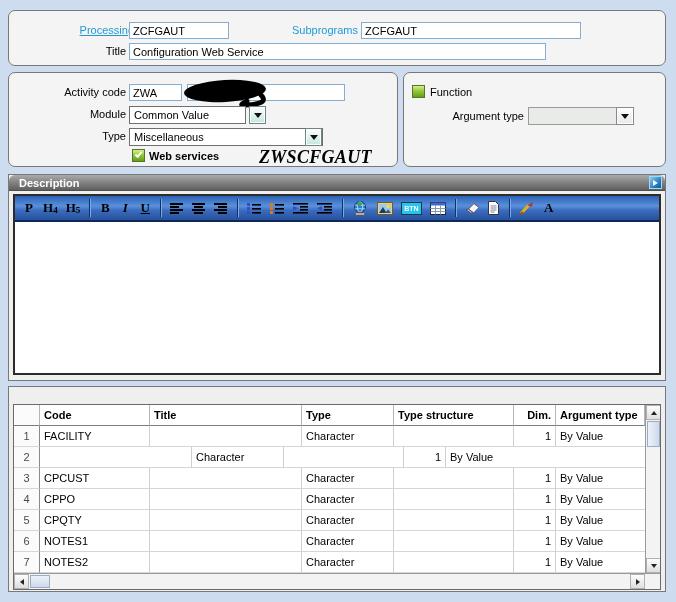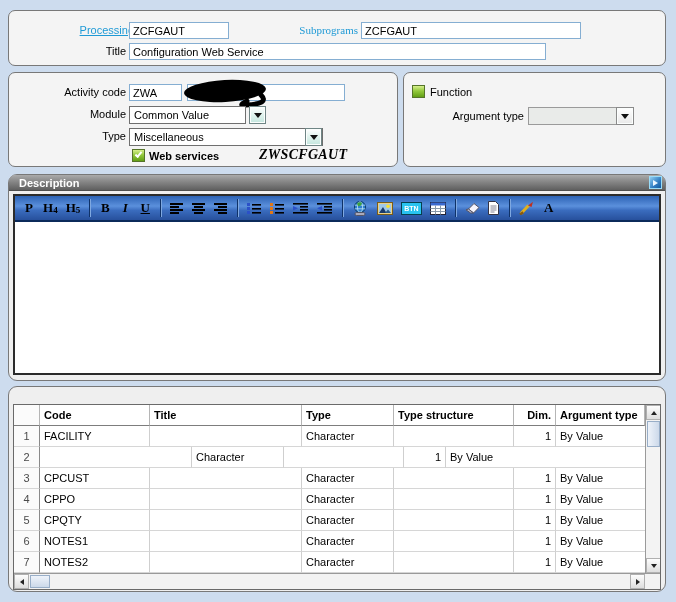--- a/index.html
+++ b/index.html
@@ -19,24 +19,24 @@
 
   .combo { position:absolute; background:#fff; border:1px solid #6f6f6f; height:18px; line-height:16px; padding:0 4px; overflow:hidden; }
   .combo.disabled { background:#e9ebe9; border-color:#9a9a9a; }
   .combo-btn { position:absolute; width:17px; height:18px; border:1px solid #6f8585; background:linear-gradient(180deg,#ffffff 0%,#e2f4ef 45%,#c4e6de 100%); display:flex; align-items:center; justify-content:center; box-shadow:inset 0 0 0 1px #fbfefd; }
   .combo-btn.white { background:linear-gradient(180deg,#ffffff,#e8e8e8); border-color:#8a8a8a; }
   .combo-btn::after { content:""; width:0; height:0; border:4px solid transparent; border-top:5px solid #111; margin-top:5px; }
 
   .checkbox { position:absolute; width:13px; height:13px; border:1px solid #55742a; background:linear-gradient(180deg,#d7ef8d 0%,#93c93c 45%,#629f15 100%); }
   .checkbox .check { position:absolute; left:2px; top:2px; width:7px; height:4px; border-left:2px solid #fff; border-bottom:2px solid #fff; transform:rotate(-50deg); }
 
-  .ws-name { position:absolute; font-family:"Liberation Serif", serif; font-weight:bold; font-style:italic; font-size:14px; letter-spacing:.3px; }
+  .ws-name { position:absolute; font-family:"Liberation Serif", serif; font-weight:bold; font-style:italic; font-size:18px; letter-spacing:.3px; }
 
   
-  .hpanel { position:absolute; left:8px; width:658px; background:#efefef; border:1px solid #787878; border-radius:9px; }
+  .hpanel { position:absolute; left:8px; width:658px; background:#efefef; border:1px solid #787878; border-radius:0; }
   #panel-desc   { top:174px; height:207px; }
   #panel-params { top:386px; height:206px; }
   .hbar { height:16px; background:linear-gradient(180deg,#ababab 0%,#8a8a8a 40%,#5f5f5f 100%); border-radius:6px 6px 0 0; color:#fff; font-weight:bold; line-height:16px; padding-left:10px; position:relative; border-bottom:1px solid #4f4f4f; }
   .hdr-icon { position:absolute; right:3px; top:1px; width:13px; height:13px; border:1px solid #9adcf8; background:linear-gradient(135deg,#8ecdf2 0%,#2e7cc2 60%,#155a9e 100%); display:flex; align-items:center; justify-content:center; }
   .hdr-icon::after { content:""; border:3px solid transparent; border-left:5px solid #eaf6ff; margin-left:3px; }
 
   
   .editor { position:absolute; left:4px; right:4px; top:19px; bottom:5px; border:2px solid #2b2b2b; background:#fff; }
   .toolbar { height:26px; background:linear-gradient(180deg,#2c62b4 0%,#5b90dc 42%,#3a6cbe 60%,#27509c 100%); border-bottom:2px solid #0b2a5a; display:flex; align-items:center; padding:0 4px; }
   .tb { height:20px; min-width:18px; display:flex; align-items:center; justify-content:center; padding:0 3px; margin:0 1px; color:#000; cursor:default; }
@@ -82,21 +82,21 @@
   svg { display:block; }
 </style>
 </head>
 <body>
 
 <div id="app">
 
   <section class="panel" id="panel-top">
     <span class="lbl link u" style="left:40px; width:85px; top:13px;">Processing</span>
     <input class="field" style="left: 120px; top: 11px; width: 100px;" value="ZCFGAUT">
-    <span class="lbl link" style="left:265px; width:84px; top:13px;font-family:Liberation Serif, serif;">Subprograms</span>
+    <span class="lbl link" style="left:265px; width:84px; top:13px;">Subprograms</span>
     <input class="field" style="left: 352px; top: 11px; width: 220px;" value="ZCFGAUT">
     <span class="lbl" style="left:60px; width:57px; top:34px;">Title</span>
     <input class="field" style="left: 120px; top: 32px; width: 417px;" value="Configuration Web Service">
   </section>
 
   <section class="panel" id="panel-activity">
     <span class="lbl" style="left:32px; width:85px; top:13px;">Activity code</span>
     <input class="field" style="left: 120px; top: 11px; width: 53px;" value="ZWA">
     <input class="field" style="left: 178px; top: 11px; width: 158px;" value="">
     <svg style="position:absolute; left:172px; top:3px;" width="104" height="36" viewBox="0 0 104 36">

